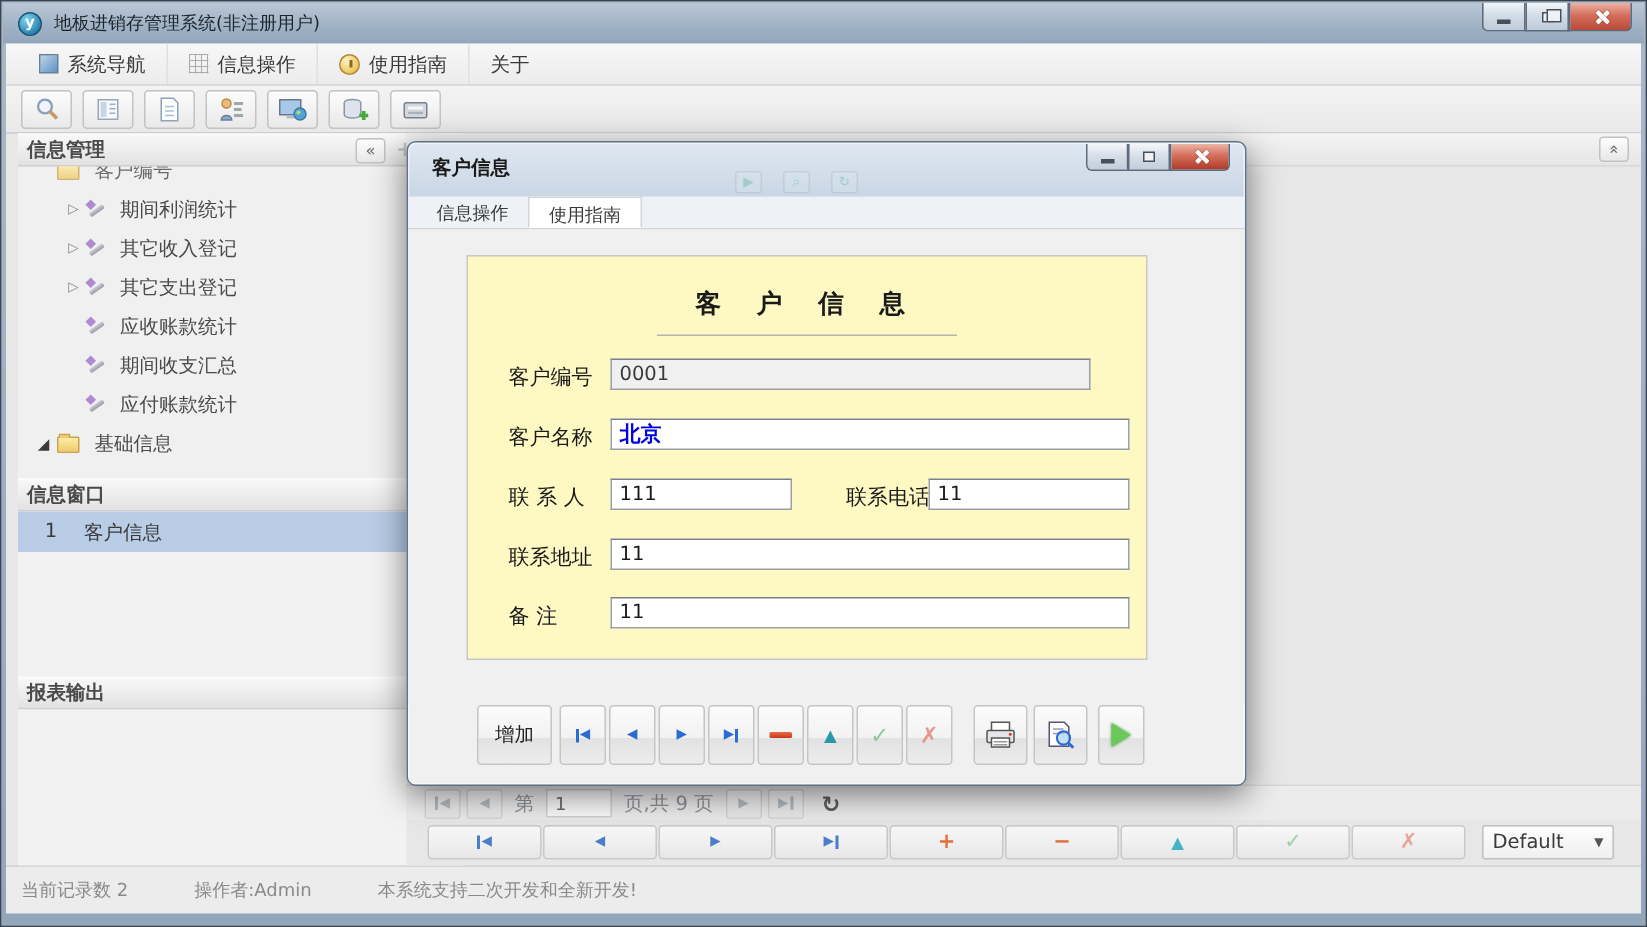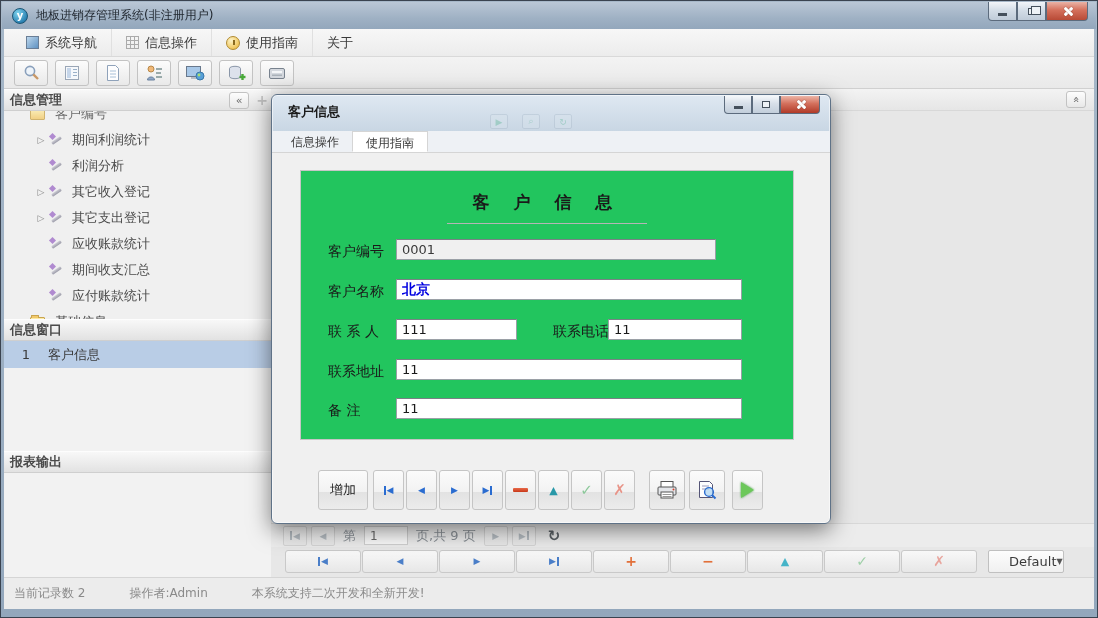--- a/index.html
+++ b/index.html
@@ -50,21 +50,21 @@
 
   
   .toolbar { position:absolute; top:56px; left:3px; right:3px; height:32px;
     background:linear-gradient(#f3f3f3,#e9e9e9); border-bottom:1px solid #d0d0d0;
     display:flex; align-items:center; gap:7px; padding-left:10px; }
   .tool-btn { width:34px; height:26px; border:1px solid #c3c3c3; border-radius:3px;
     background:linear-gradient(#fcfcfc,#e9e9e9); display:flex; align-items:center; justify-content:center; }
 
   
   .main { position:absolute; top:88px; left:3px; right:3px; bottom:40px; background:#e8e8e8; }
-  .sidebar { position:absolute; left:0; top:0; bottom:0; width:298px; background:#f0f0f0;
+  .sidebar { position:absolute; left:8px; top:0; bottom:0; width:298px; background:#f0f0f0;
     border-right:1px solid #cfcfcf; }
   .panel-header { height:22px; background:linear-gradient(#f8f8f8,#e2e2e2);
     border-top:1px solid #fdfdfd; border-bottom:1px solid #cfcfcf;
     display:flex; align-items:center; padding:0 6px; color:#4a4a4a; font-weight:bold; font-size:13px; }
   .ph-spacer { flex:1; }
   .ph-btn { width:20px; height:17px; border:1px solid #c2c2c2; border-radius:3px;
     background:linear-gradient(#fdfdfd,#e8e8e8); color:#6a6a6a; font-size:11px; font-weight:normal;
     display:flex; align-items:center; justify-content:center; margin-left:3px; }
   .ph-faded { opacity:.35; border:none; background:none; font-size:14px; font-weight:bold; }
   .rot-up { display:inline-block; transform:rotate(90deg); }
@@ -106,22 +106,22 @@
   .nav-glyph { display:flex; align-items:center; gap:1px; font-size:9px; }
   .nav-glyph .bar { width:2px; height:9px; background:currentColor; }
 
   .bottom-toolbar { position:absolute; left:0; right:0; top:459px; height:26px;
     display:flex; align-items:center; gap:1px; padding-left:14px; }
   .bt-btn { width:76px; height:23px; border:1px solid #c9c9c9; border-radius:3px;
     background:linear-gradient(#f8f8f8,#e7e7e7); display:flex; align-items:center; justify-content:center;
     font-size:11px; }
   .c-blue { color:#4a7ec8; } .c-orange { color:#e2703a; font-weight:bold; font-size:14px; }
   .c-teal { color:#45b4c8; } .c-green { color:#9fd0a8; font-size:14px; } .c-red { color:#e8a49c; font-size:14px; }
-  .view-select { width:76px; height:23px; margin-left:10px; border:1px solid #c0c0c0; border-radius:2px;
-    background:linear-gradient(#fdfdfd,#f0f0f0); display:flex; align-items:center; padding:0 20px; color:#3a3a3a; }
+  .view-select { width:88px; height:23px; margin-left:10px; border:1px solid #c0c0c0; border-radius:2px;
+    background:linear-gradient(#fdfdfd,#f0f0f0); display:flex; align-items:center; padding:0 6px; color:#3a3a3a; }
   .view-select .caret { margin-left:auto; font-size:8px; color:#555; }
 
   
   .statusbar { position:absolute; left:3px; right:3px; bottom:8px; height:32px; background:#ececec;
     border-top:1px solid #d5d5d5; display:flex; align-items:center; gap:44px; padding-left:10px;
     color:#8a8a8a; font-size:12px; }
 
   
   .dialog { position:absolute; left:270px; top:93px; width:560px; height:430px;
     border:1px solid #5f7287; border-radius:6px;
@@ -137,22 +137,22 @@
     background:linear-gradient(#ecb4a6,#d4705c 45%,#b03a28); }
   .glyph-sq { width:8px; height:7px; border:1px solid #45505c; background:#eef2f6; }
   .ghosts { position:absolute; left:218px; top:19px; display:flex; gap:14px; opacity:.28; }
   .ghost { width:18px; height:15px; border:1px solid #9ab; border-radius:2px; background:#dde8f0;
     display:flex; align-items:center; justify-content:center; font-size:9px; color:#3a7; }
   .dlg-tabs { height:22px; background:#eef1f5; border-bottom:1px solid #d5d5d5; display:flex;
     padding-left:6px; font-size:12px; }
   .dlg-tab { padding:3px 13px; color:#3a3a3a; }
   .dlg-tab.active { background:#fff; border:1px solid #d5d5d5; border-bottom:1px solid #fff; }
   .dlg-body { position:absolute; left:0; right:0; top:58px; bottom:53px; background:#f0f0f0; }
-  .groupbox { position:absolute; left:28px; top:17px; width:494px; height:270px;
-    border:1px solid #c6c6c6; background:#22c55e; }
+  .groupbox { position:absolute; left:39px; top:17px; width:454px; height:270px;
+    border:1px solid #c6c6c6; background:#fef9c3; }
   .form-title { position:absolute; left:0; right:0; top:20px; text-align:center; }
   .form-title span { display:inline-block; font-size:17px; font-weight:bold; letter-spacing:9px;
     padding:0 26px 9px; border-bottom:1px solid #b5b5b5; color:#1a1a1a; }
   .frm-label { position:absolute; font-size:14px; color:#1a1a1a; }
   .frm-input { position:absolute; height:21px; border:1px solid #9aa0a6; border-top-color:#7a8086;
     background:#fff; font-size:13px; padding:0 5px; font-family:inherit; color:#1a1a1a; }
   .frm-input.readonly { background:#f0f0f0; color:#3a3a3a; }
   .frm-input.blue { color:#0000e0; font-weight:bold; font-size:14px; }
   .dlg-buttons { position:absolute; left:0; right:0; bottom:13px; height:40px;
     display:flex; align-items:center; padding-left:46px; }
@@ -287,25 +287,20 @@
           <span class="tw-arrow solid"></span>
           <span class="icon-folder"></span>
           <span class="tree-label">客户编号</span>
         </div>
         <div class="tree-row lvl1">
           <span class="tw-arrow">▷</span>
           <span class="icon-tool"></span>
           <span class="tree-label">期间利润统计</span>
         </div>
         <div class="tree-row lvl1">
-          <span class="tw-arrow"></span>
-          <span class="icon-tool"></span>
-          <span class="tree-label">利润分析</span>
-        </div>
-        <div class="tree-row lvl1">
           <span class="tw-arrow">▷</span>
           <span class="icon-tool"></span>
           <span class="tree-label">其它收入登记</span>
         </div>
         <div class="tree-row lvl1">
           <span class="tw-arrow">▷</span>
           <span class="icon-tool"></span>
           <span class="tree-label">其它支出登记</span>
         </div>
         <div class="tree-row lvl1">

